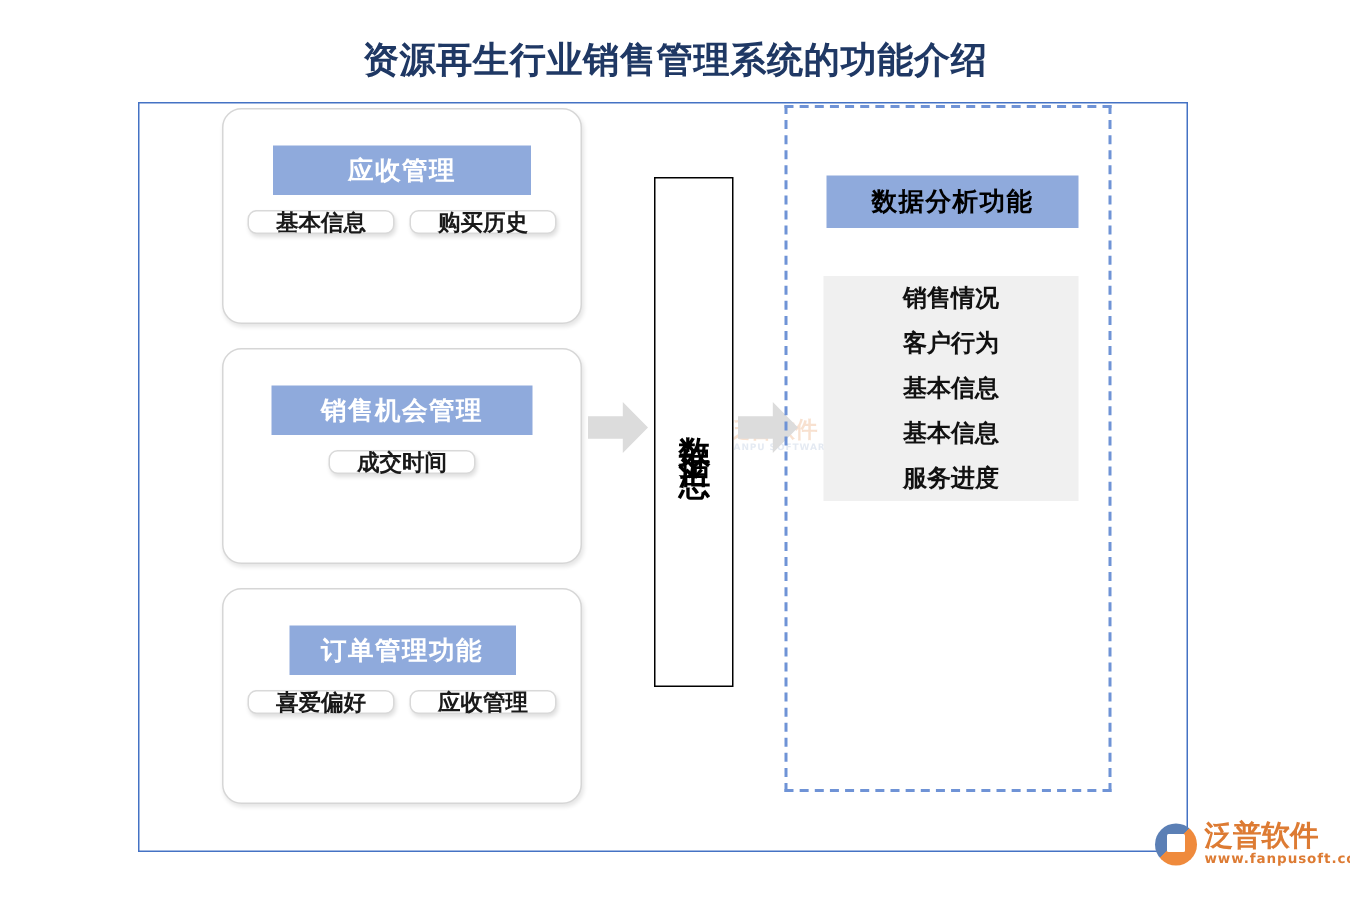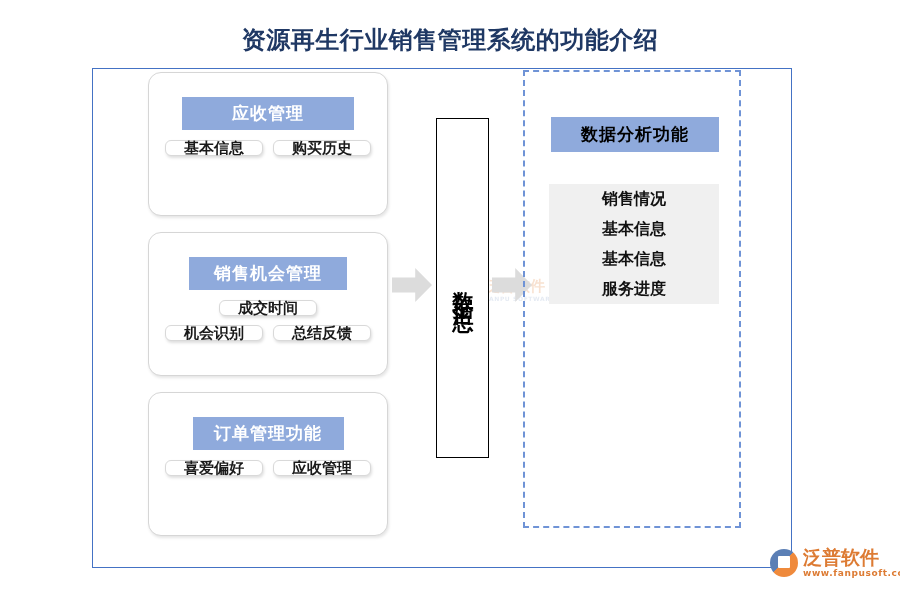--- a/index.html
+++ b/index.html
@@ -109,21 +109,21 @@
     background: #8faadc;
     color: #ffffff;
     font-size: 17px;
     font-weight: bold;
     display: flex;
     align-items: center;
     justify-content: center;
     letter-spacing: 1px;
   }
   .group-card.g0 .group-header { width: 172px; }
-  .group-card.g1 .group-header { width: 158px; }
+  .group-card.g1 .group-header { width: 174px; }
   .group-card.g2 .group-header { width: 151px; }
 
   .chip-row {
     display: flex;
     justify-content: center;
     gap: 10px;
     margin-bottom: 9px;
   }
   .chip-row:last-child { margin-bottom: 0; }
   .chip {
@@ -290,24 +290,20 @@
   </div>
   <div class="chip-row">
   </div>
 </div>
 
 <div class="group-card g1">
   <div class="group-header">销售机会管理</div>
   <div class="chip-row">
     <div class="chip">成交时间</div>
   </div>
-  <div class="chip-row">
-    <div class="chip">机会识别</div>
-    <div class="chip">总结反馈</div>
-  </div>
 </div>
 
 <div class="group-card g2">
   <div class="group-header">订单管理功能</div>
   <div class="chip-row">
     <div class="chip">喜爱偏好</div>
     <div class="chip">应收管理</div>
   </div>
 </div>
 
@@ -315,20 +311,21 @@
 <div class="arrow a-right"></div>
 
 <div class="center-box">
   <div class="v-text">数据汇总</div>
 </div>
 
 <div class="dashed-panel">
   <div class="panel-header">数据分析功能</div>
   <div class="panel-items">
     <div class="panel-item">销售情况</div>
+    <div class="panel-item">客户行为</div>
     <div class="panel-item">基本信息</div>
     <div class="panel-item">基本信息</div>
     <div class="panel-item">服务进度</div>
   </div>
 </div>
 
 <div class="brand-logo">
   <div class="brand-mark"></div>
   <div class="brand-texts">
     <div class="brand-cn">泛普软件</div>

